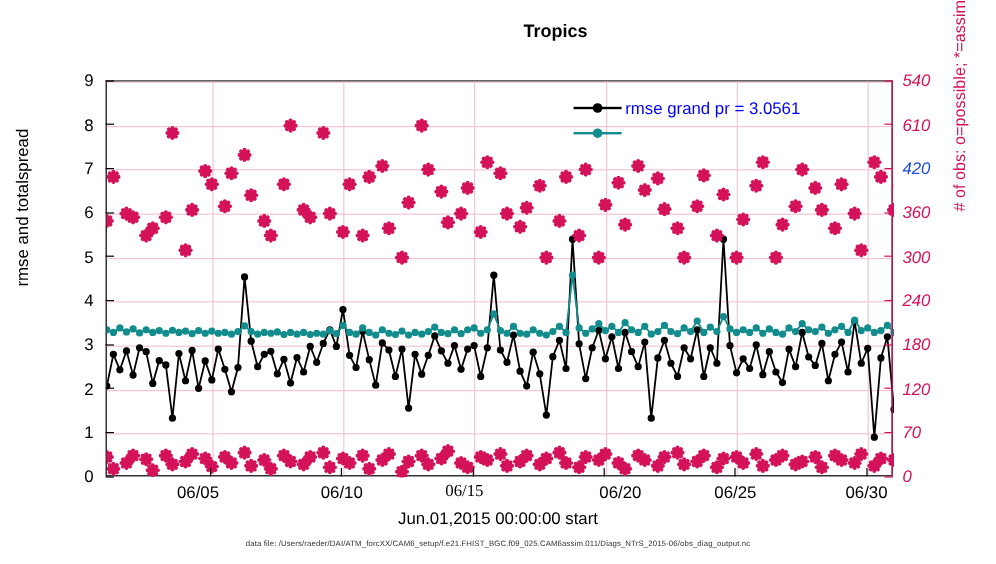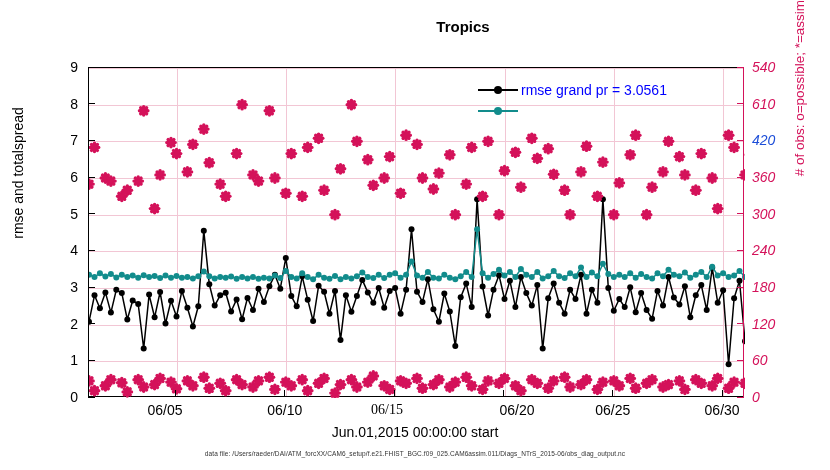--- a/index.html
+++ b/index.html
@@ -1341,21 +1341,21 @@
       <div class="ytick-l" style="top: 177px;">6</div>
       <div class="tickmark" style="left: 88px; top: 176.5px; width: 7px; height: 1.3px;"></div>
       <div class="ytick-l" style="top: 140.3px;">7</div>
       <div class="tickmark" style="left: 88px; top: 139.8px; width: 7px; height: 1.3px;"></div>
       <div class="ytick-l" style="top: 103.7px;">8</div>
       <div class="tickmark" style="left: 88px; top: 103.2px; width: 7px; height: 1.3px;"></div>
       <div class="ytick-l" style="top: 67px;">9</div>
       <div class="tickmark" style="left: 88px; top: 66.5px; width: 7px; height: 1.3px;"></div>
       <div class="ytick-r" style="top: 397px; color: rgb(212, 18, 90);">0</div>
       <div class="tickmark" style="left: 737px; top: 396.5px; width: 7px; height: 1.3px; background: rgb(212, 18, 90);"></div>
-      <div class="ytick-r" style="top: 360.3px; color: rgb(212, 18, 90);">60</div>
+      <div class="ytick-r" style="top: 360.3px; color: rgb(212, 18, 90);">70</div>
       <div class="tickmark" style="left: 737px; top: 359.8px; width: 7px; height: 1.3px; background: rgb(212, 18, 90);"></div>
       <div class="ytick-r" style="top: 323.7px; color: rgb(212, 18, 90);">120</div>
       <div class="tickmark" style="left: 737px; top: 323.2px; width: 7px; height: 1.3px; background: rgb(212, 18, 90);"></div>
       <div class="ytick-r" style="top: 287px; color: rgb(212, 18, 90);">180</div>
       <div class="tickmark" style="left: 737px; top: 286.5px; width: 7px; height: 1.3px; background: rgb(212, 18, 90);"></div>
       <div class="ytick-r" style="top: 250.3px; color: rgb(212, 18, 90);">240</div>
       <div class="tickmark" style="left: 737px; top: 249.8px; width: 7px; height: 1.3px; background: rgb(212, 18, 90);"></div>
       <div class="ytick-r" style="top: 213.7px; color: rgb(212, 18, 90);">300</div>
       <div class="tickmark" style="left: 737px; top: 213.2px; width: 7px; height: 1.3px; background: rgb(212, 18, 90);"></div>
       <div class="ytick-r" style="top: 177px; color: rgb(212, 18, 90);">360</div>

